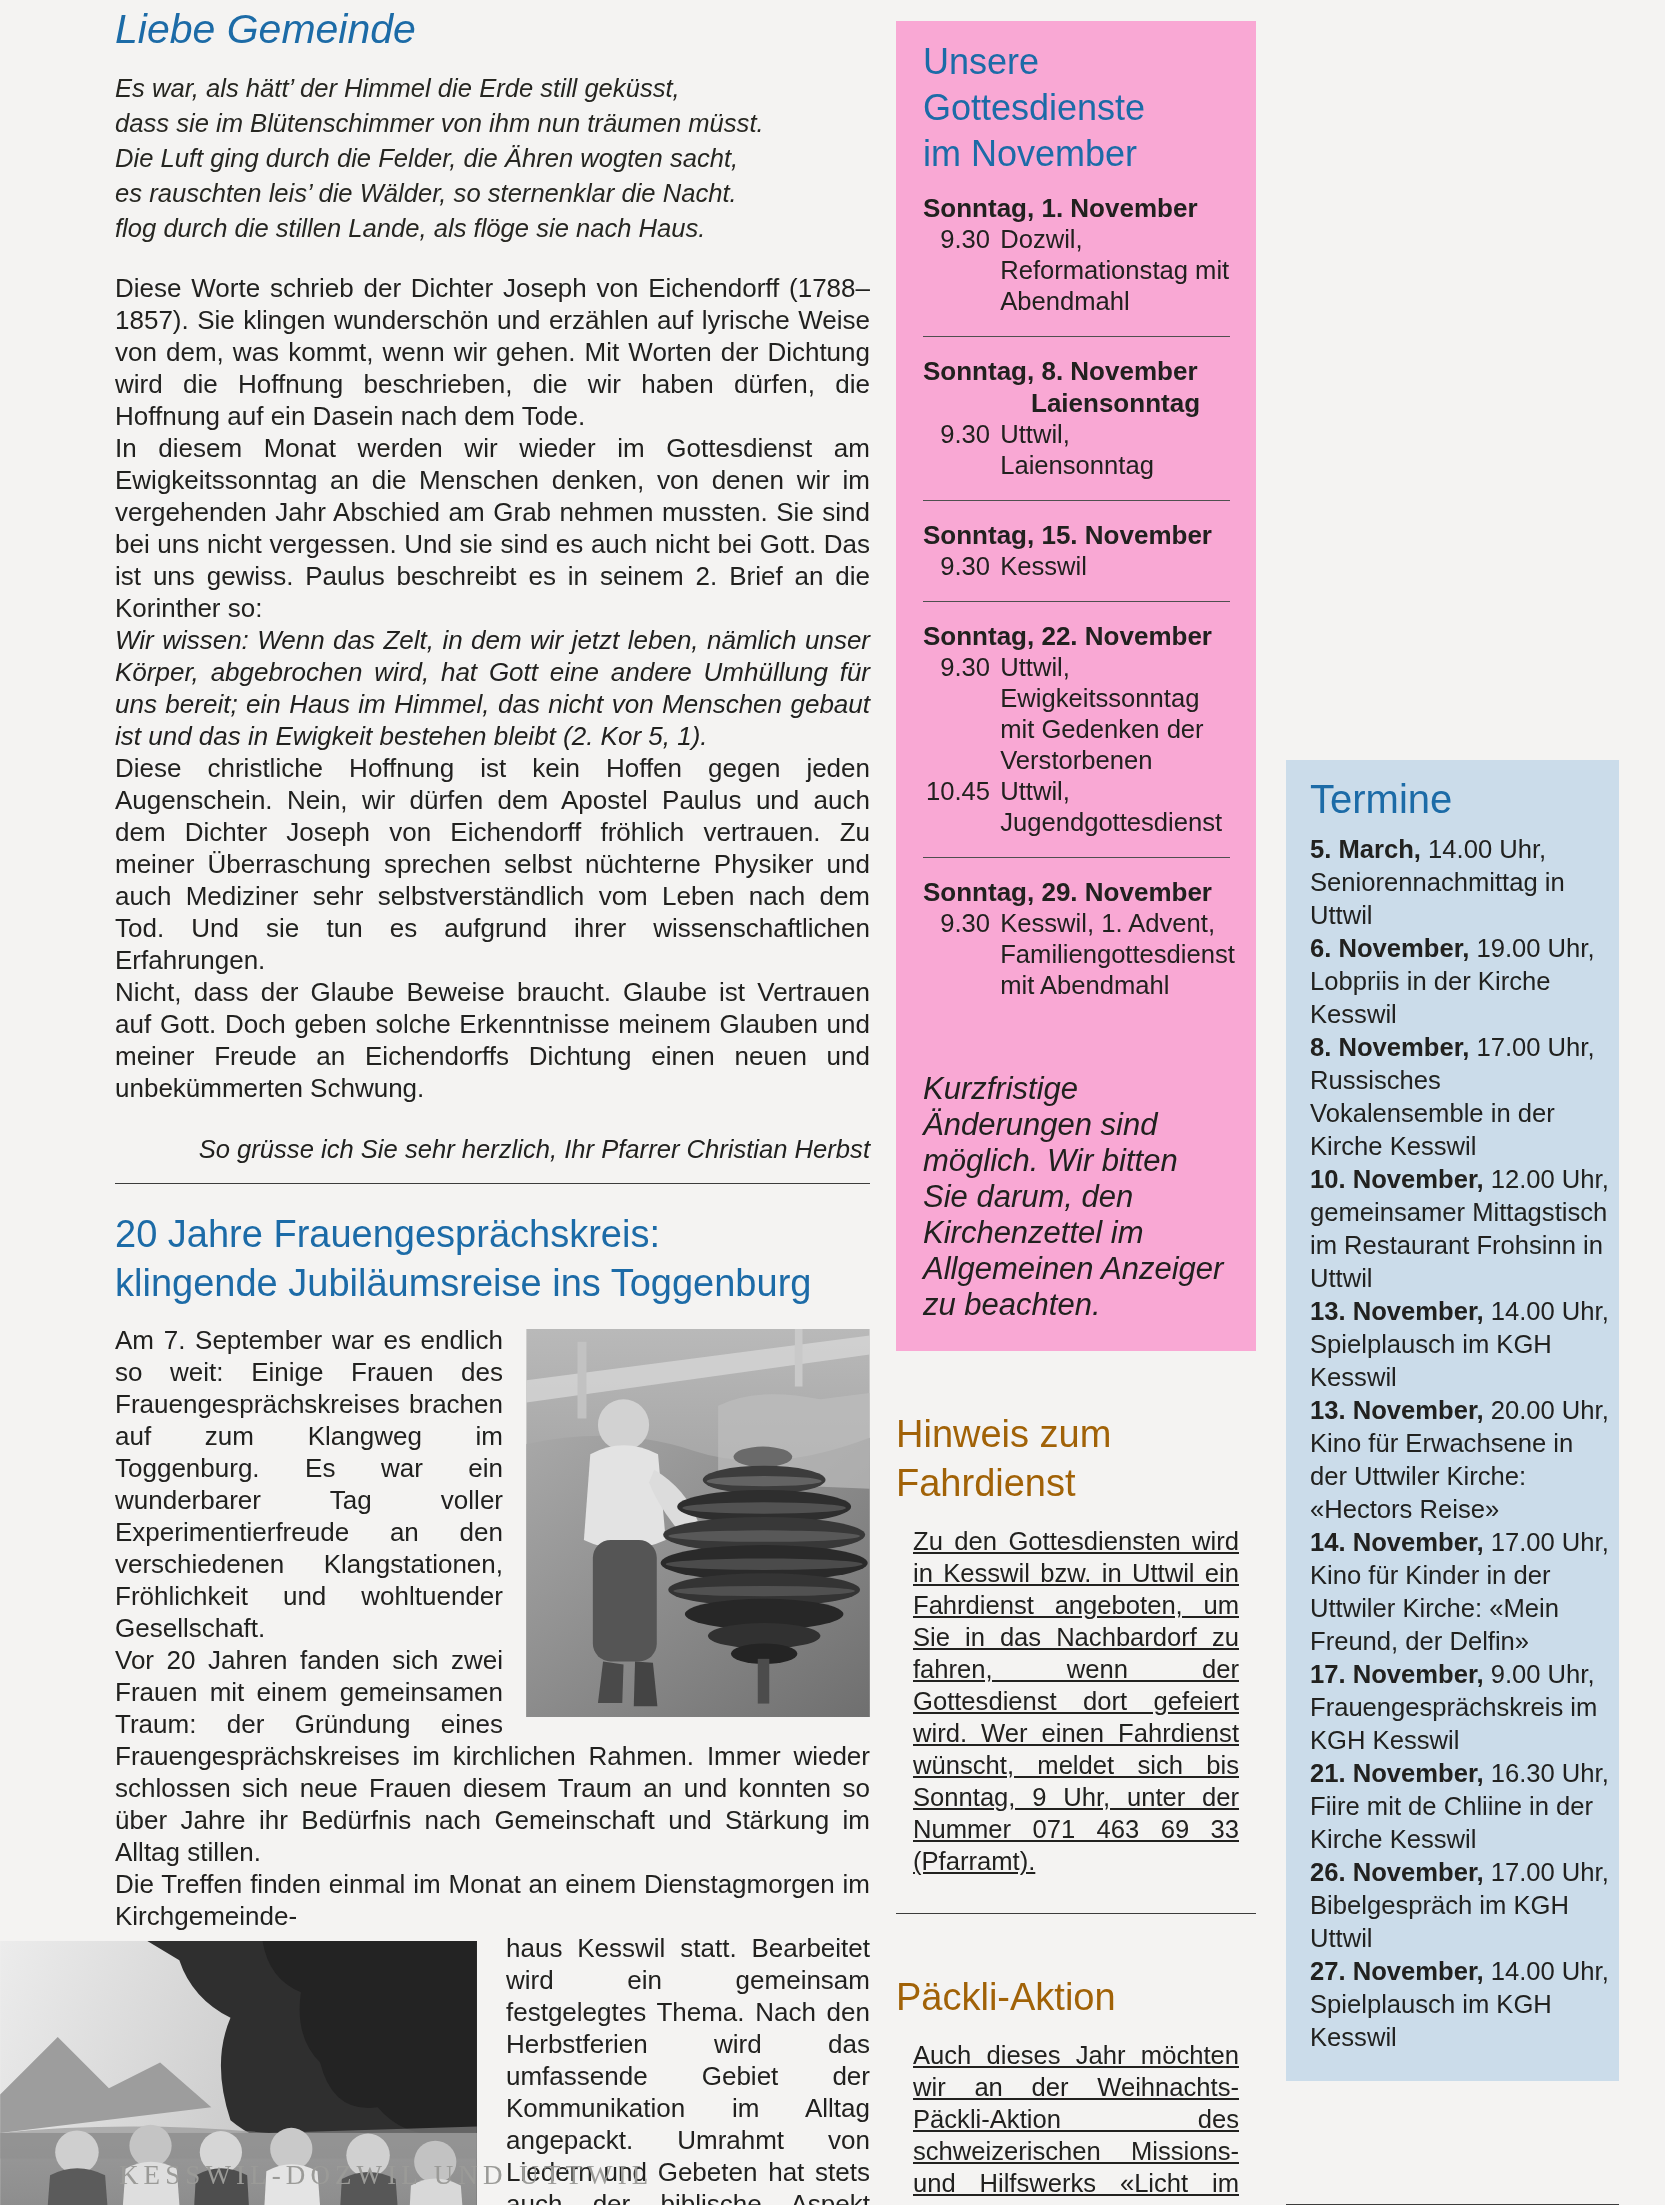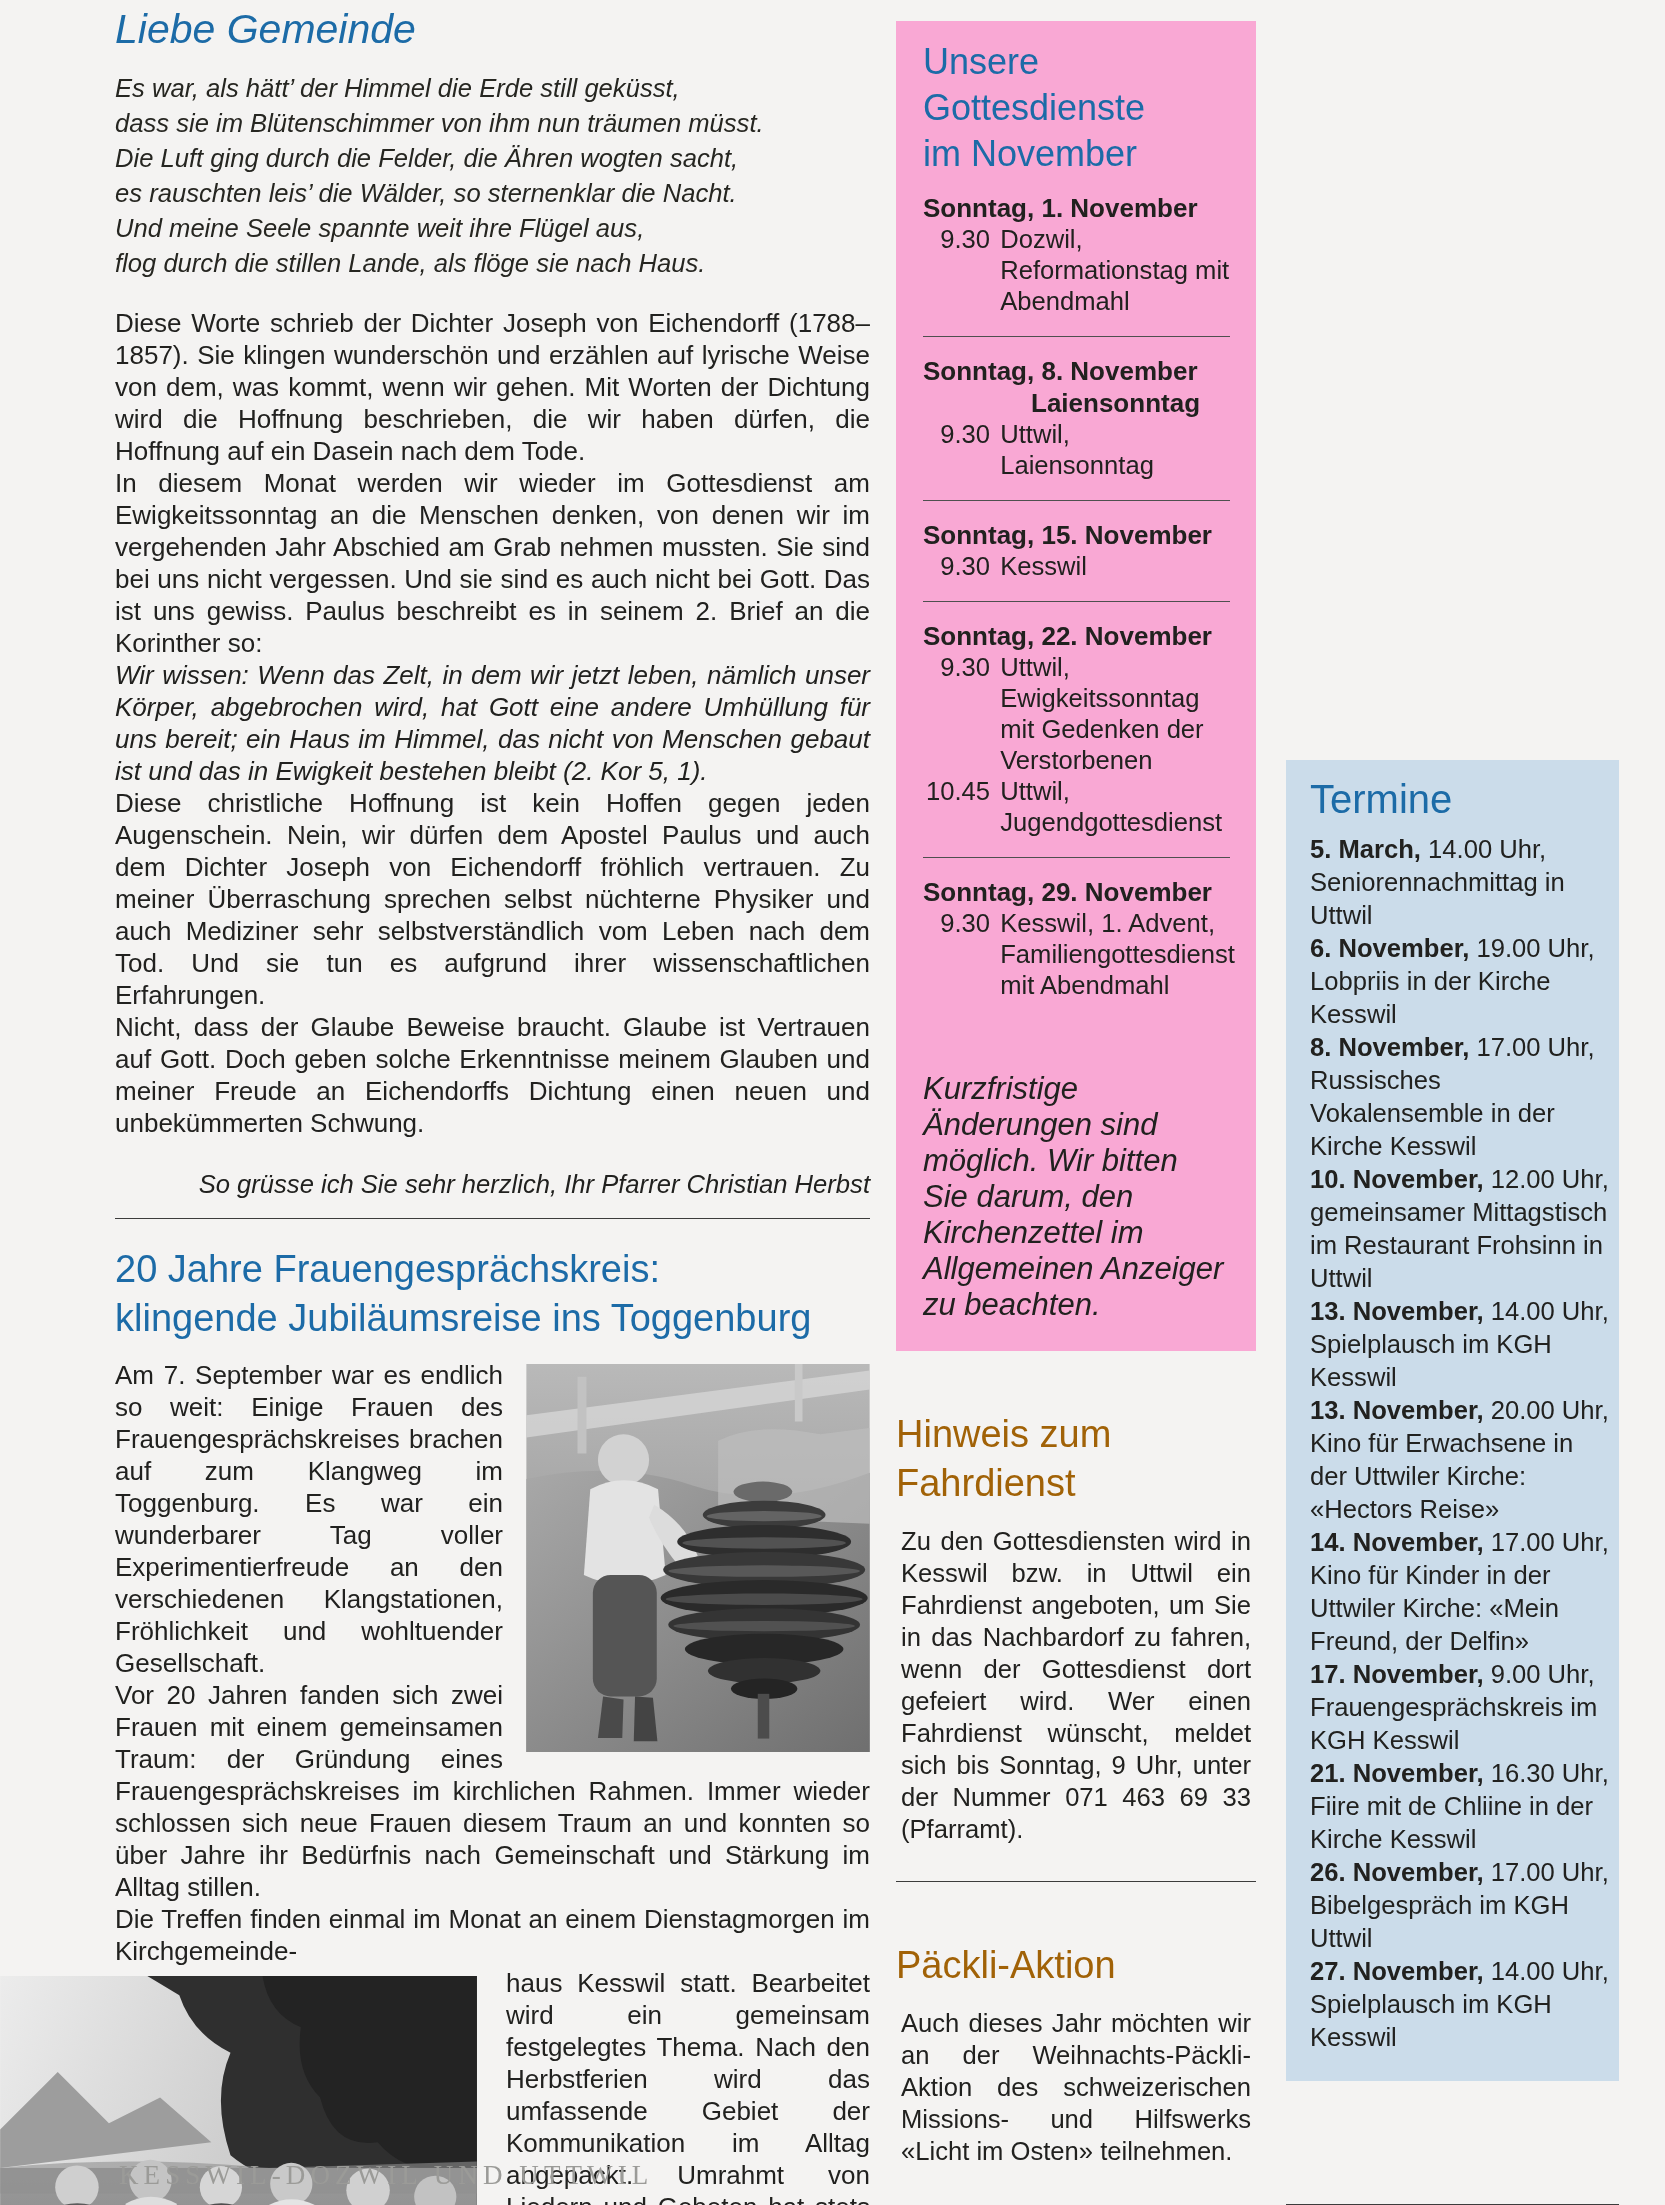--- a/index.html
+++ b/index.html
@@ -23,21 +23,21 @@
   .col-mid{position:absolute;left:896px;top:21px;width:360px;}
   .graybox{background:#f9a8d4;padding:18px 25.6px 28px 27px;}
   .h-box{font-size:36px;line-height:46px;font-weight:400;color:#1c6ba7;margin:0 0 15.4px 0;}
   .svc-date{font-weight:700;font-size:26px;line-height:32px;}
   .svc-sub{font-weight:700;font-size:26px;line-height:32px;padding-left:108px;}
   .svc-line{display:flex;font-size:25.6px;line-height:31px;}
   .svc-time{width:67px;min-width:67px;text-align:right;margin-right:10.2px;}
   .svc-hr{border:none;border-top:1.3px solid #4f4f4f;margin:19px 0 18px 0;}
   .gray-note{font-style:italic;font-size:31px;line-height:36px;margin-top:70px;}
   .midsec .h-mid{font-size:38px;line-height:49px;font-weight:400;color:#a16207;margin:59px 0 16.6px 0;}
-  .midsec p{font-size:25.6px;line-height:32px;text-align:justify;margin:5px;hyphens:auto;}
+  .midsec p{font-size:25.6px;line-height:32px;text-align:justify;margin:17px;hyphens:auto;text-decoration:underline;}
   .mid-hr{border:none;border-top:1.9px solid #3c3c3c;margin:36px 0 0 0;}
   .collect{margin-top:32px;}
   .collect-line{font-size:25.6px;line-height:32px;}
   .b{font-weight:700;}
   
   .col-right{position:absolute;left:1286px;top:760px;width:333px;}
   .bluebox{background:#cbdcea;padding:15.4px 9px 27px 24px;}
   .h-termine{font-size:40px;line-height:49px;font-weight:400;color:#1c6ba7;margin:0 0 9px 0;}
   .termin{font-size:25.6px;line-height:33px;}
   .addr-hr{border:none;border-top:1.9px solid #3c3c3c;margin:123px 0 0 0;}
@@ -50,21 +50,20 @@
 
 <div class="page">
 
   <div class="col-left">
     <h1 class="h-liebe">Liebe Gemeinde</h1>
     <div class="poem">
       <div class="poem-line">Es war, als hätt’ der Himmel die Erde still geküsst,</div>
       <div class="poem-line">dass sie im Blütenschimmer von ihm nun träumen müsst.</div>
       <div class="poem-line">Die Luft ging durch die Felder, die Ähren wogten sacht,</div>
       <div class="poem-line">es rauschten leis’ die Wälder, so sternenklar die Nacht.</div>
-      <div class="poem-line">Und meine Seele spannte weit ihre Flügel aus,</div>
       <div class="poem-line">flog durch die stillen Lande, als flöge sie nach Haus.</div>
     </div>
     <div class="intro">
       <p>Diese Worte schrieb der Dichter Joseph von Eichendorff (1788–1857). Sie klingen wunderschön und erzählen auf lyrische Weise von dem, was kommt, wenn wir gehen. Mit Worten der Dichtung wird die Hoffnung beschrieben, die wir haben dürfen, die Hoffnung auf ein Dasein nach dem Tode.</p>
       <p>In diesem Monat werden wir wieder im Gottesdienst am Ewigkeitssonntag an die Menschen denken, von denen wir im vergehenden Jahr Abschied am Grab nehmen mussten. Sie sind bei uns nicht vergessen. Und sie sind es auch nicht bei Gott. Das ist uns gewiss. Paulus beschreibt es in seinem 2. Brief an die Korinther so:</p>
       <p class="italic">Wir wissen: Wenn das Zelt, in dem wir jetzt leben, nämlich unser Körper, abgebrochen wird, hat Gott eine andere Umhüllung für uns bereit; ein Haus im Himmel, das nicht von Menschen gebaut ist und das in Ewigkeit bestehen bleibt (2. Kor 5, 1).</p>
       <p>Diese christliche Hoffnung ist kein Hoffen gegen jeden Augenschein. Nein, wir dürfen dem Apostel Paulus und auch dem Dichter Joseph von Eichendorff fröhlich vertrauen. Zu meiner Überraschung sprechen selbst nüchterne Physiker und auch Mediziner sehr selbstverständlich vom Leben nach dem Tod. Und sie tun es aufgrund ihrer wissenschaftlichen Erfahrungen.</p>
       <p>Nicht, dass der Glaube Beweise braucht. Glaube ist Vertrauen auf Gott. Doch geben solche Erkenntnisse meinem Glauben und meiner Freude an Eichendorffs Dichtung einen neuen und unbekümmerten Schwung.</p>
       <div class="signoff">So grüsse ich Sie sehr herzlich, Ihr Pfarrer Christian Herbst</div>
     </div>

